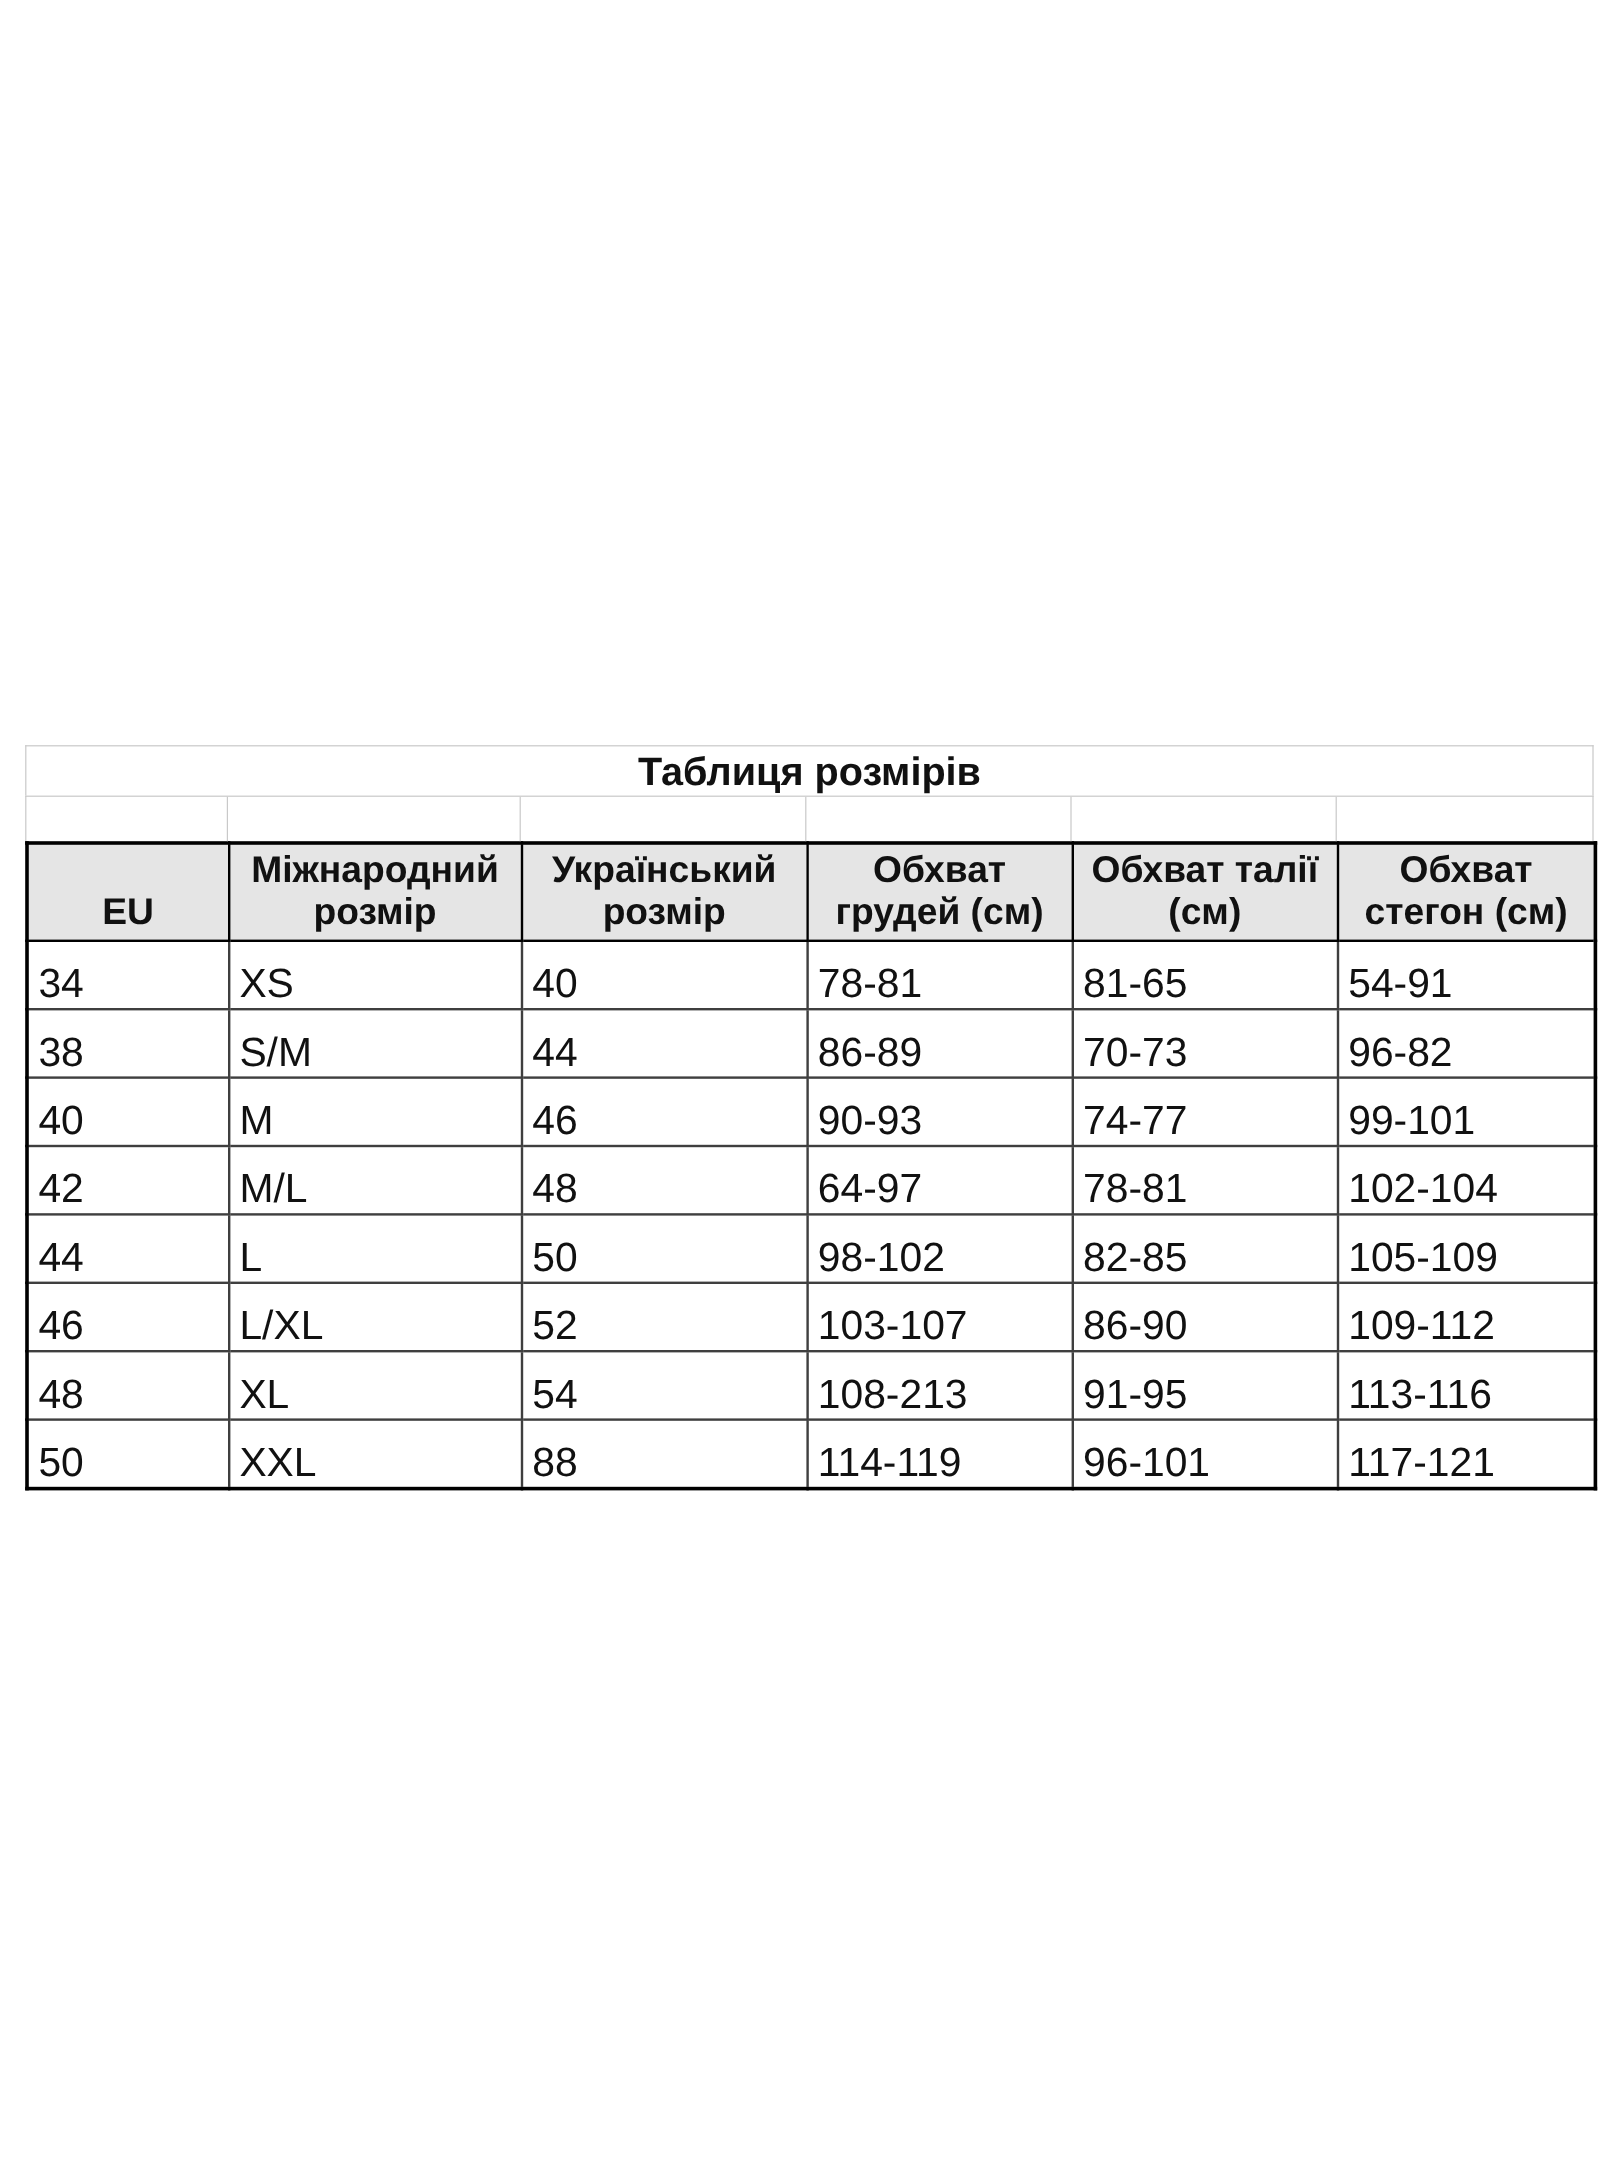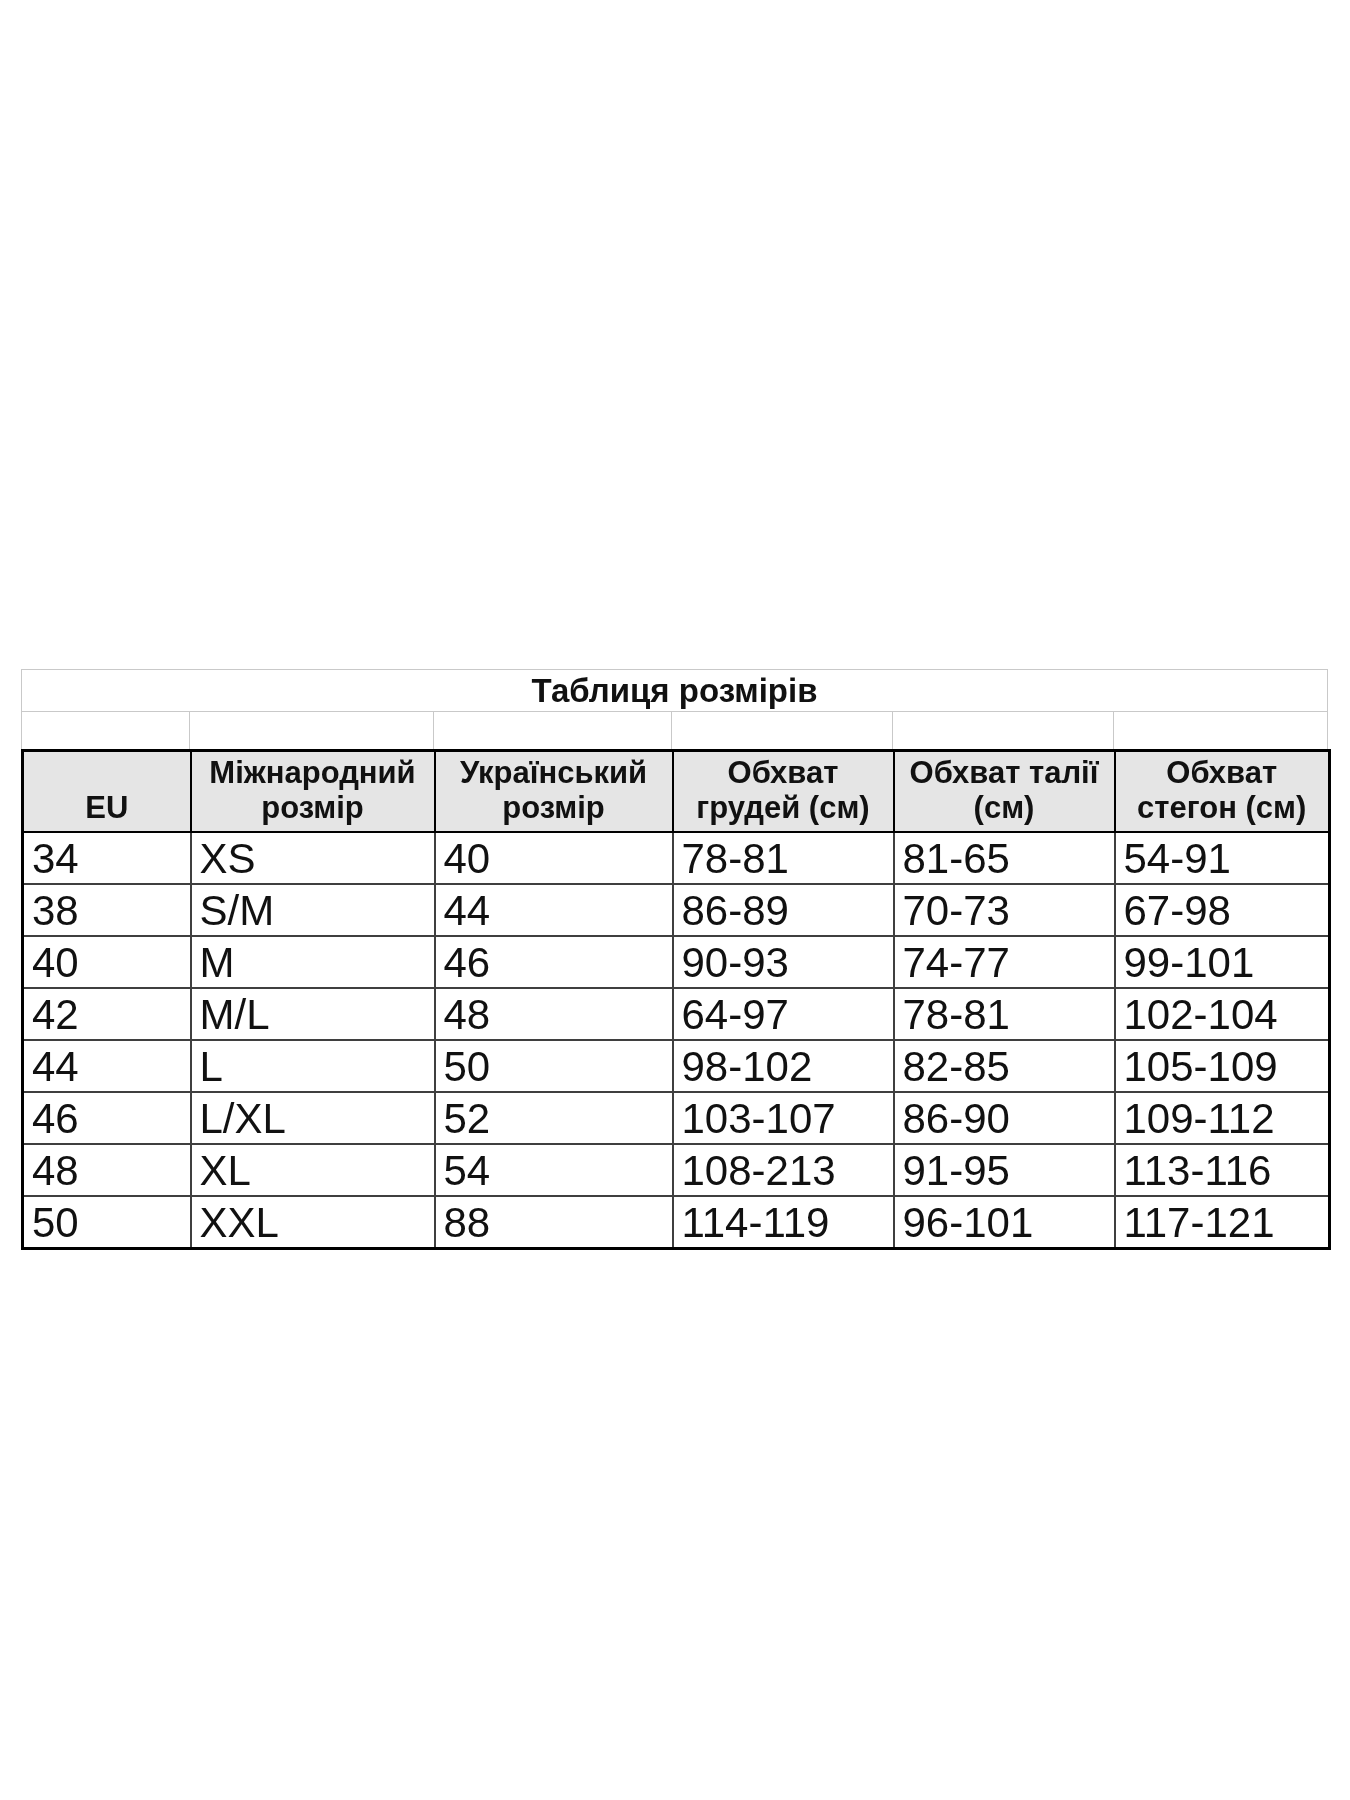--- a/index.html
+++ b/index.html
@@ -13,21 +13,20 @@
     position: relative;
     font-family: "Liberation Sans", sans-serif;
     color: #111111;
     overflow: hidden;
   }
   .size-table-block {
     position: absolute;
     left: 21px;
     top: 621px;
     width: 1307px;
-    margin-top: 48px;
   }
   .title-row {
     box-sizing: border-box;
     height: 42px;
     border: 1px solid #c9c9c9;
     border-bottom: none;
     display: flex;
     align-items: center;
     justify-content: center;
     font-weight: bold;
@@ -65,25 +64,25 @@
     line-height: 35px;
     text-align: center;
     vertical-align: bottom;
     padding: 3px 2px 6px 2px;
     overflow: hidden;
   }
   table.data-table td {
     box-sizing: border-box;
     height: 44px;
     border: 2px solid #3f3f3f;
-    font-size: 42px;
+    font-size: 34px;
     font-weight: normal;
     text-align: left;
     vertical-align: middle;
-    padding: 2px 4px 0 8px;
+    padding: 16px 4px 0 8px;
     background: #ffffff;
     white-space: nowrap;
     overflow: hidden;
   }
 </style>
 </head>
 <body>
 
 <div class="size-table-block">
 
@@ -125,21 +124,21 @@
           <td>78-81</td>
           <td>81-65</td>
           <td>54-91</td>
         </tr>
         <tr>
           <td>38</td>
           <td>S/M</td>
           <td>44</td>
           <td>86-89</td>
           <td>70-73</td>
-          <td>67-98</td>
+          <td>96-82</td>
         </tr>
         <tr>
           <td>40</td>
           <td>M</td>
           <td>46</td>
           <td>90-93</td>
           <td>74-77</td>
           <td>99-101</td>
         </tr>
         <tr>

